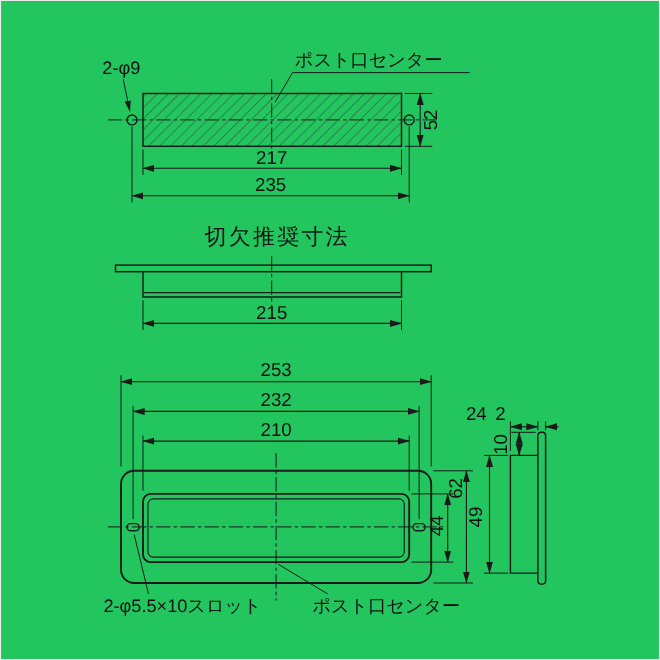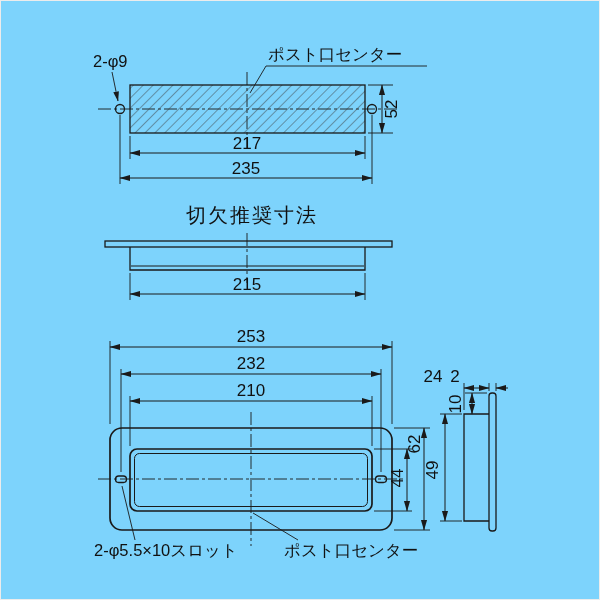--- a/index.html
+++ b/index.html
@@ -1,16 +1,16 @@
 <!DOCTYPE html>
 <html><head>
 <meta charset="utf-8">
 <style>
   html,body{margin:0;padding:0;background:#ffffff;}
-  #canvas{width:600px;height:600px;background:#7dd3fc;box-shadow:inset 0 0 0 1px #ececec;}
+  #canvas{width:600px;height:600px;background:#22c55e;box-shadow:inset 0 0 0 1px #ececec;}
   text{font-family:"Liberation Sans","DejaVu Sans",sans-serif;fill:#111111;}
   .num{font-size:17px;}
   .lbl{font-size:16.5px;}
   .title{font-size:20px;letter-spacing:2px;}
   .obj{stroke:#1a1a1a;fill:none;stroke-width:1.7;}
   .med{stroke:#1a1a1a;fill:none;stroke-width:1.3;}
   .thin{stroke:#1a1a1a;fill:none;stroke-width:1;}
   .dim{stroke:#1a1a1a;fill:none;stroke-width:1;}
   .ext{stroke:#1a1a1a;fill:none;stroke-width:0.9;}
   .cl{stroke:#1a1a1a;fill:none;stroke-width:0.9;stroke-dasharray:13 3 3 3;}

